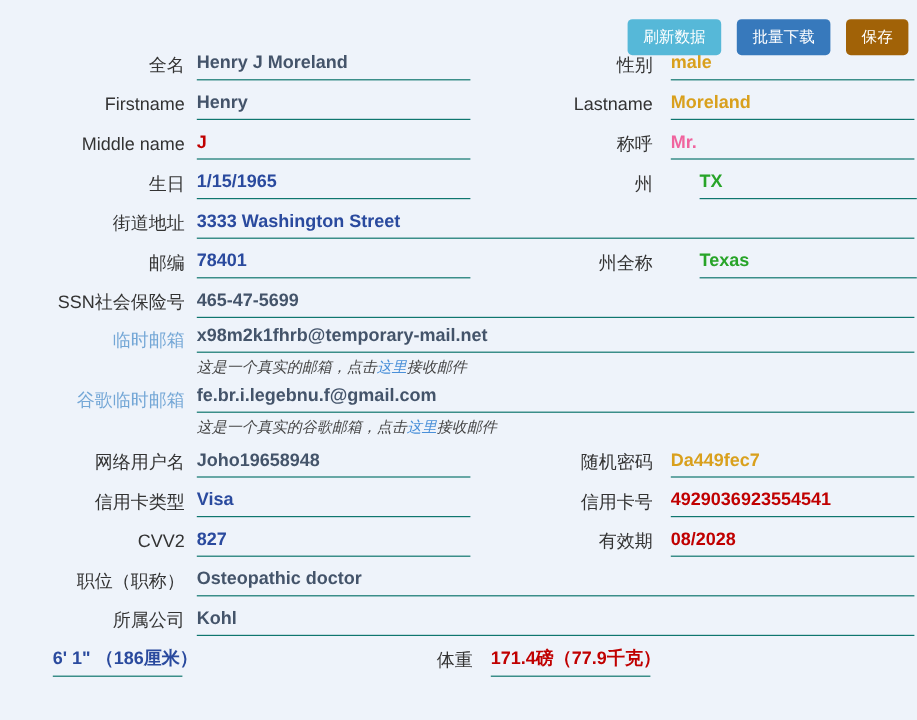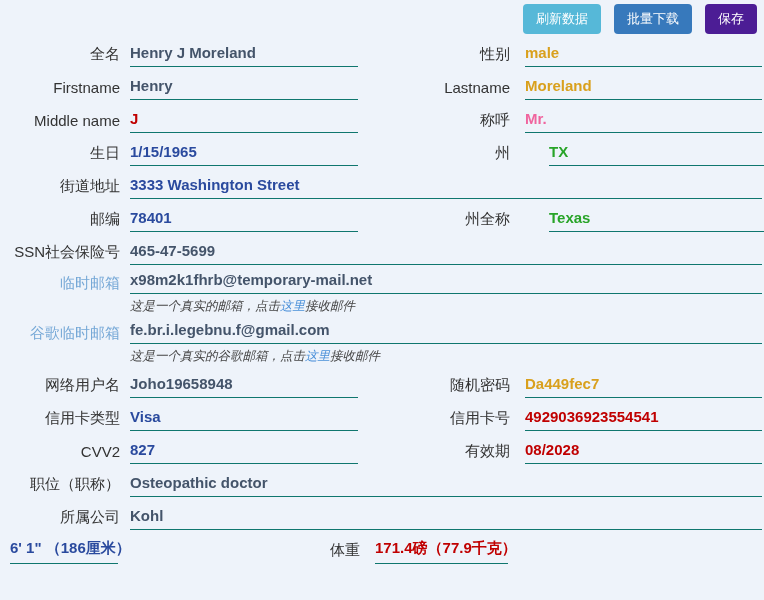--- a/index.html
+++ b/index.html
@@ -5,38 +5,39 @@
   * { box-sizing: border-box; }
   html, body { margin: 0; padding: 0; }
   body {
     width: 764px; height: 600px;
     background: #eef3fa;
     font-family: "Liberation Sans", sans-serif;
     overflow: hidden;
     position: relative;
   }
   .toolbar {
-    position: absolute; top: 4px; right: 7px;
+    position: absolute; top: 16px; right: 7px;
     display: flex; gap: 13px;
   }
   .btn {
     border: none; color: #fff; font-size: 13px;
     padding: 6px 13px; border-radius: 4px; cursor: pointer;
     font-family: "Liberation Sans", sans-serif;
   }
   .btn.info    { background: #56b8d8; }
   .btn.primary { background: #3779bc; }
-  .btn.success { background: #4c1d95; font-family: Liberation Serif, serif; }
+  .btn.success { background: #a16207; font-family: Liberation Serif, serif; }
 
   .form { padding-top: 38px; }
   .row {
     display: grid;
     grid-template-columns: 120px 240px 150px 1fr;
     align-items: center;
     min-height: 33px;
+    padding-left: 34px;
   }
   .lbl {
     text-align: right; font-size: 15px; color: #333;
     white-space: nowrap;
   }
   .lbl[data-color="lightblue"] { color: #74a7d6; }
   .vw  { padding: 0 2px 0 10px; }
   .vw.r{ padding: 0 2px 0 15px; }
   .vw.full { grid-column: 2 / 5; padding: 0 2px 0 10px; }
   .val {

